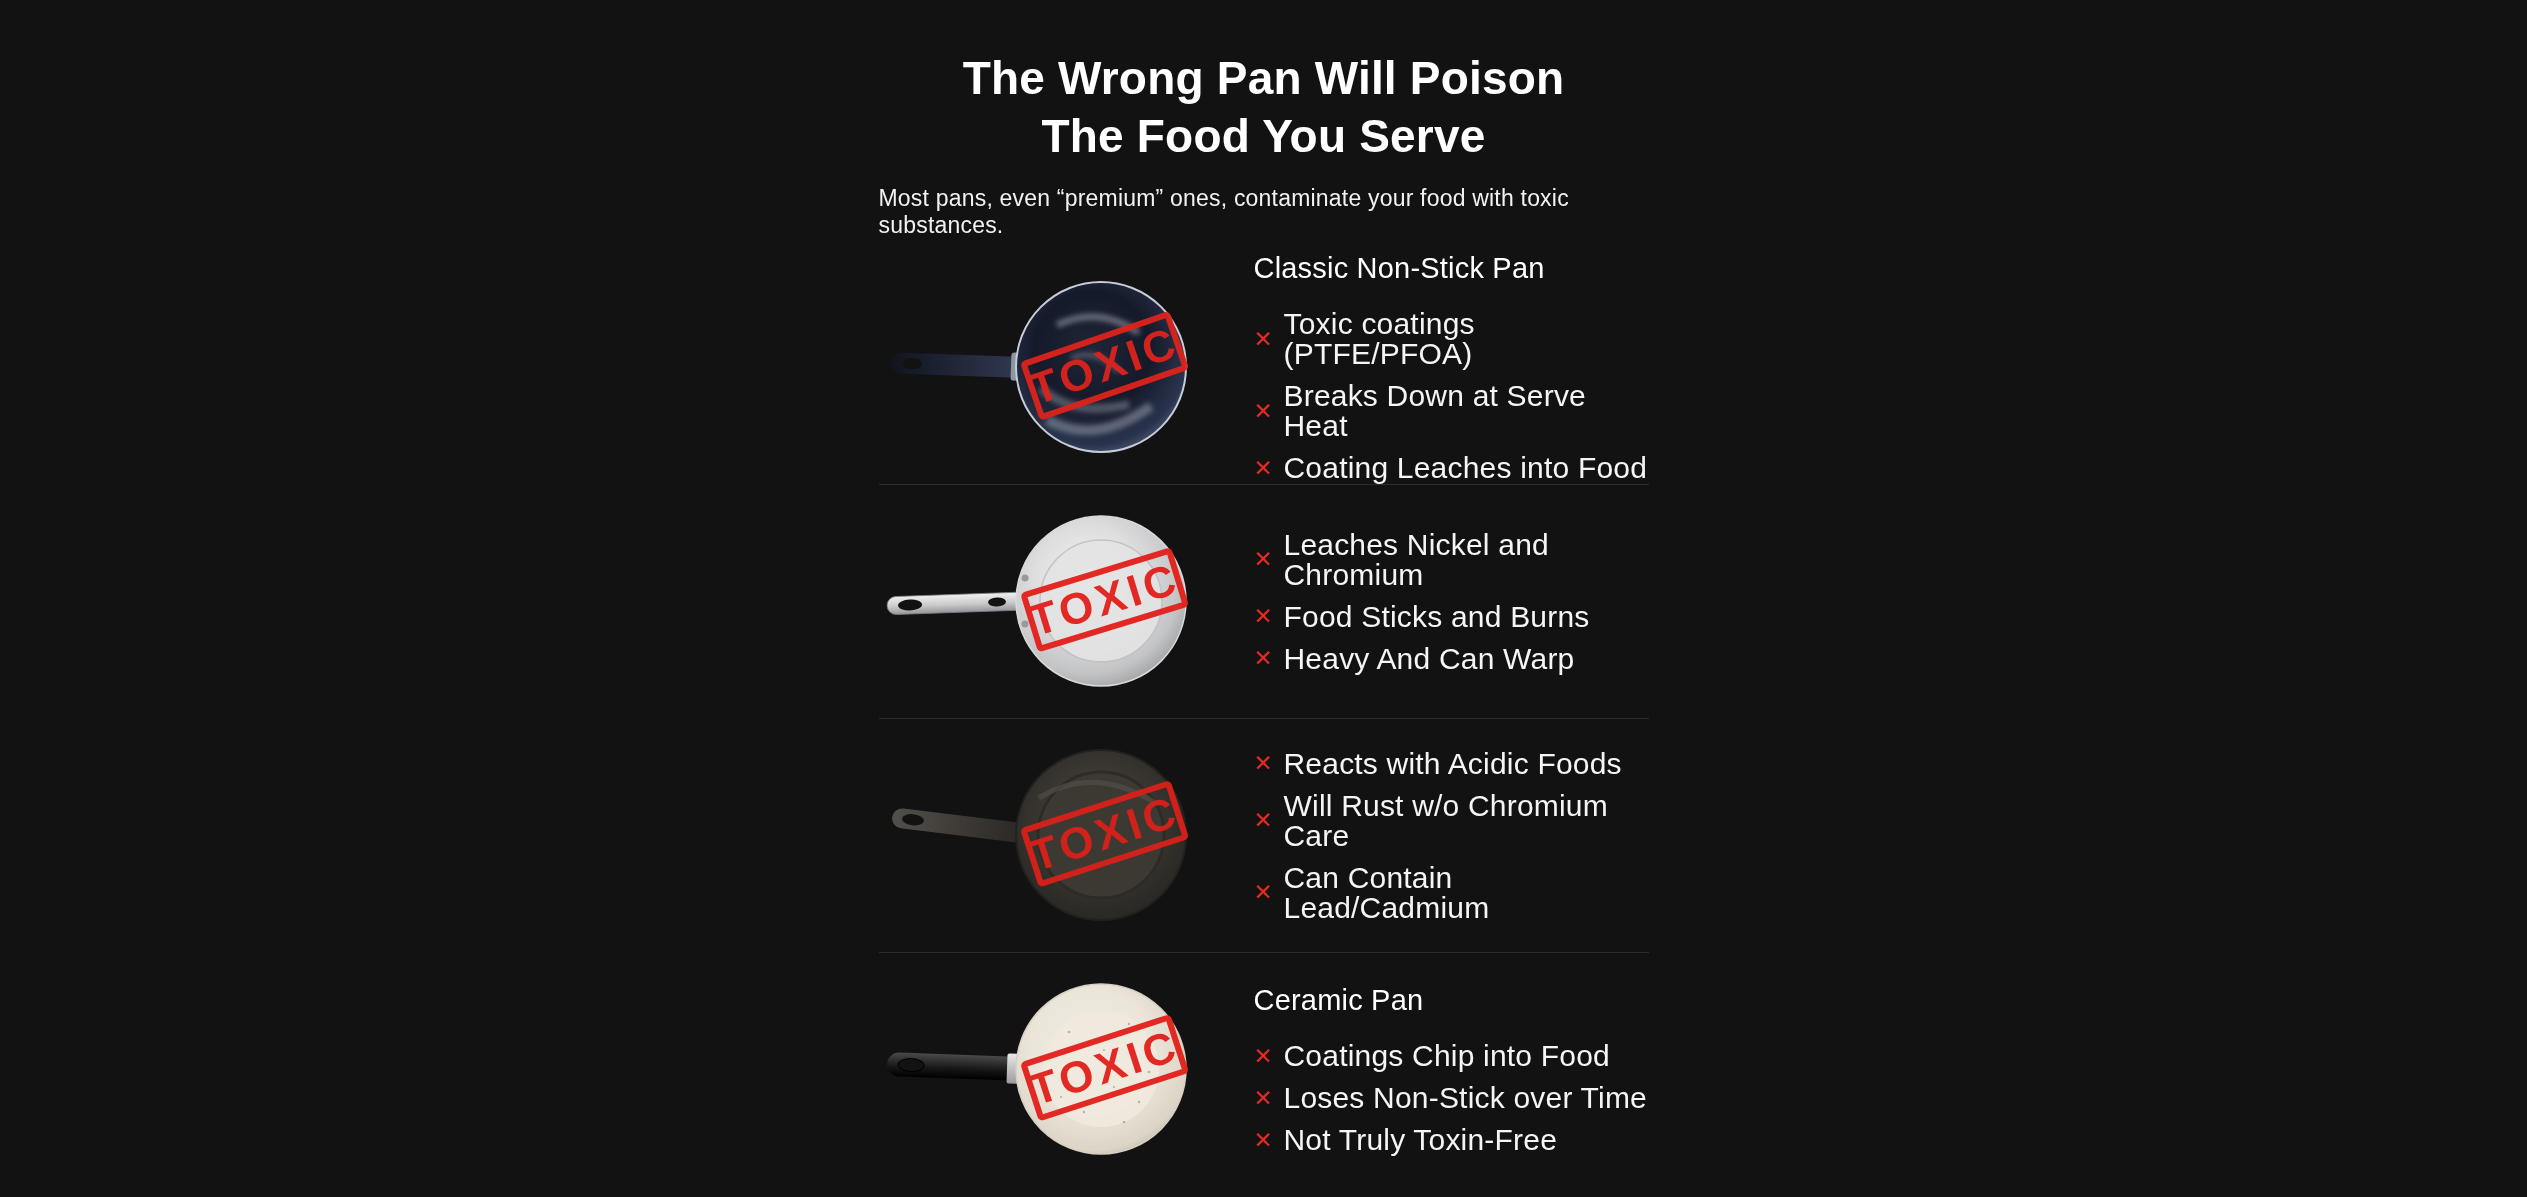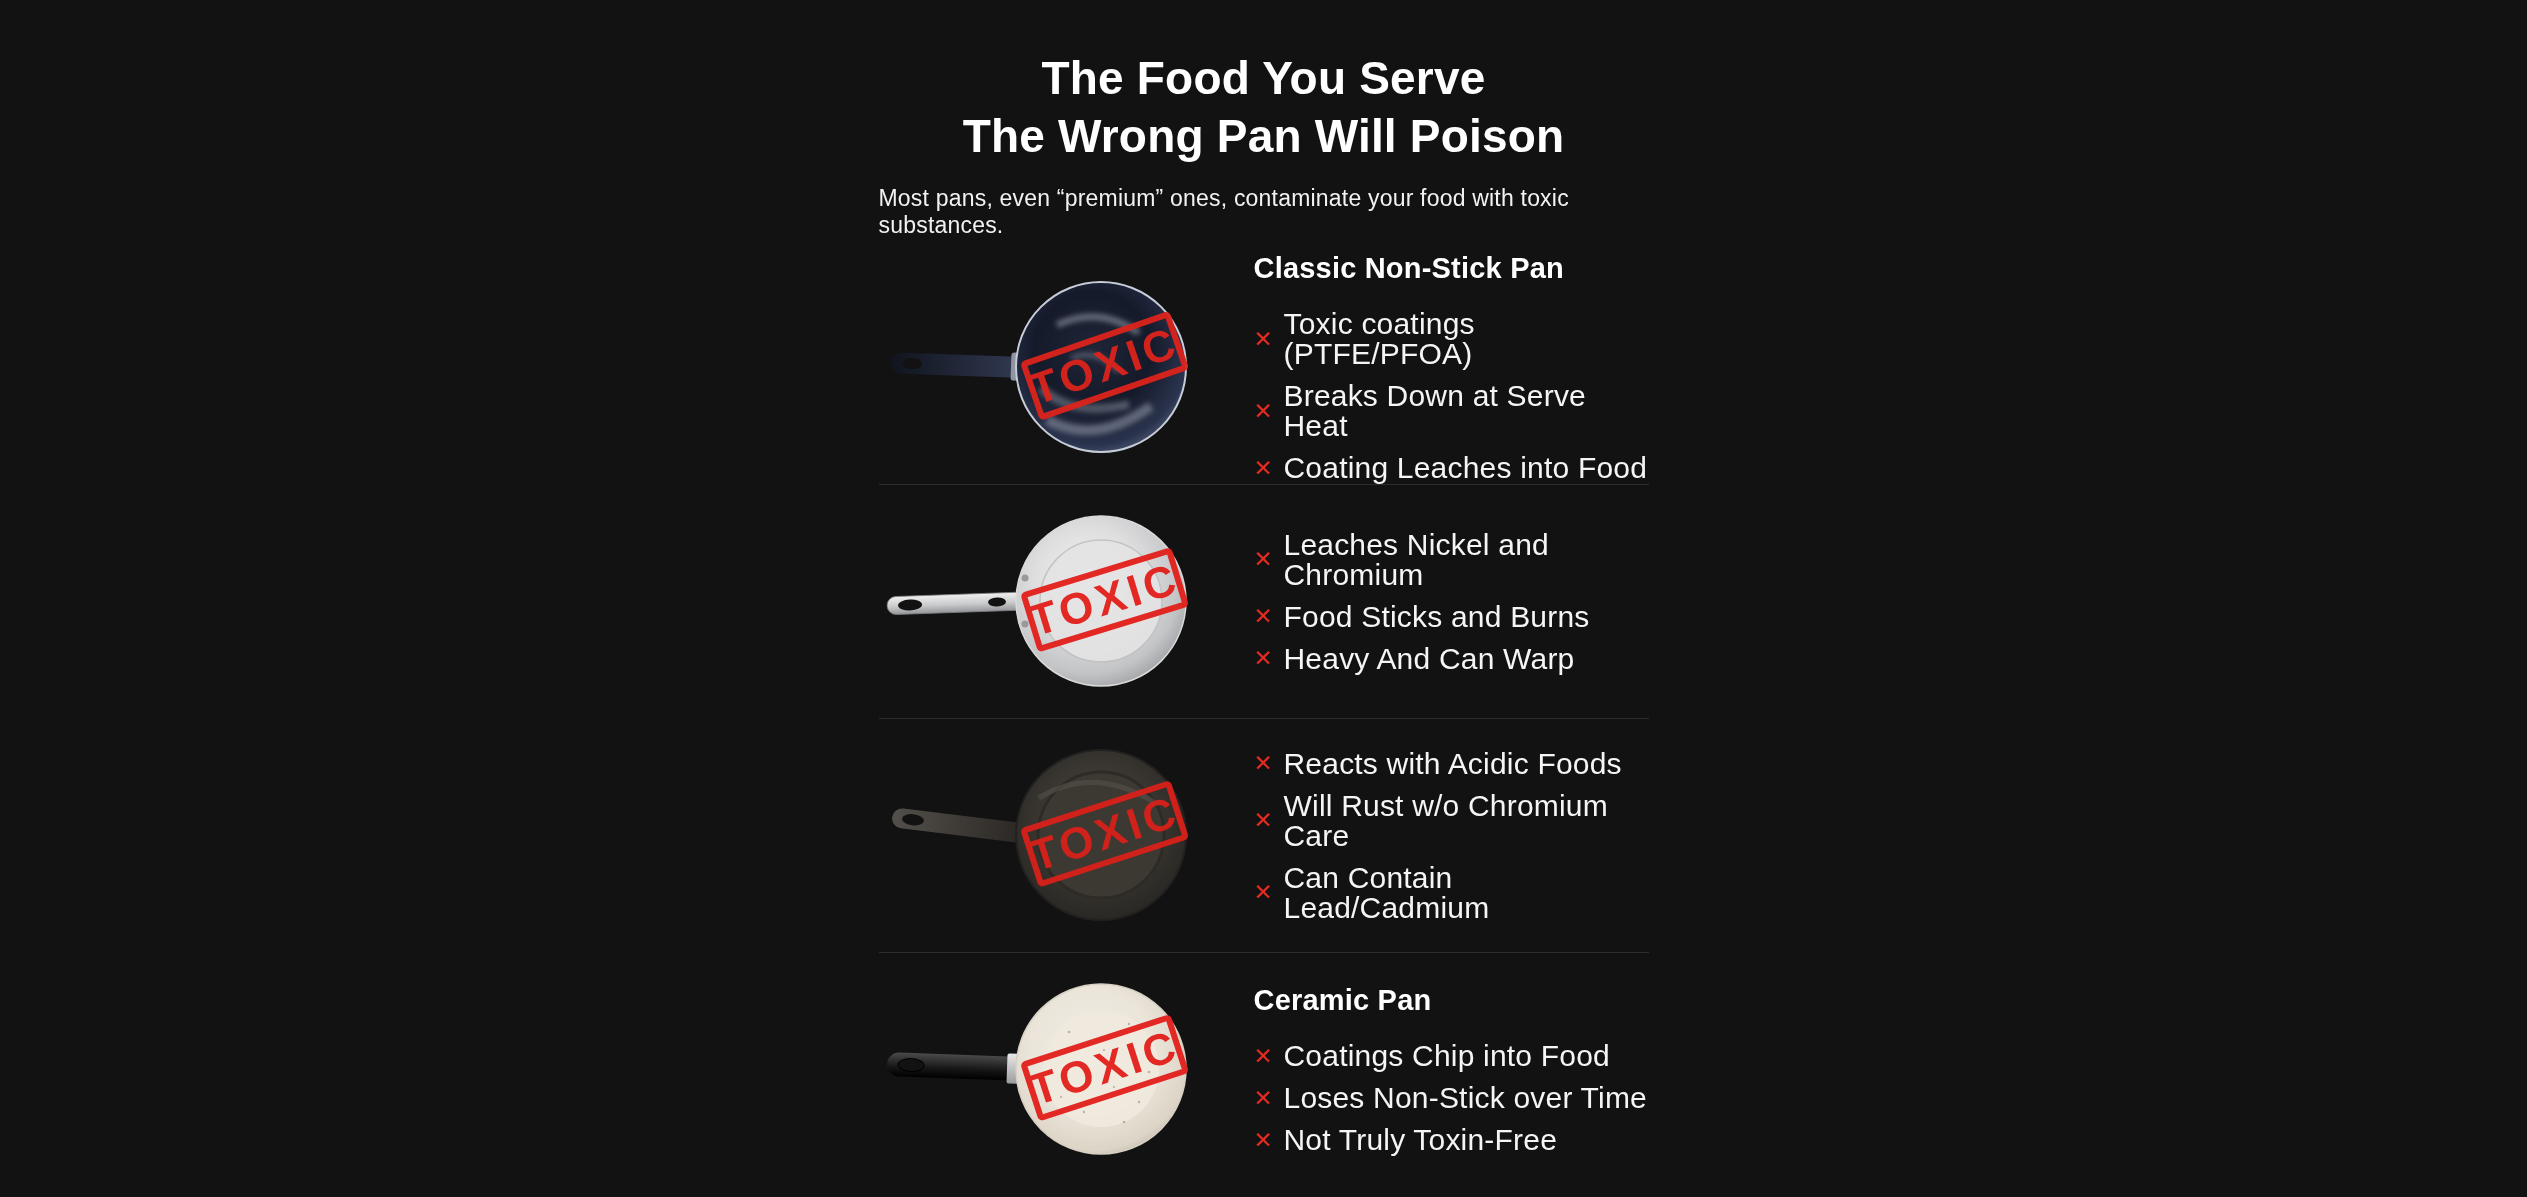--- a/index.html
+++ b/index.html
@@ -44,21 +44,21 @@
   .pan-figure {
     width: 375px;
     flex: none;
     display: flex;
     align-items: center;
   }
   .pan-info { flex: 1; }
   .pan-name {
     color: #ffffff;
     font-size: 29px;
-    font-weight: 700;
+    font-weight: 400;
     margin: 0 0 24px 0;
     letter-spacing: 0.2px;
   }
   .con-item {
     display: flex;
     align-items: center;
     margin-bottom: 12px;
   }
   .con-item:last-child { margin-bottom: 0; }
   .x-mark {
@@ -78,22 +78,22 @@
   svg text.stamp-text {
     font-family: "Liberation Sans", "DejaVu Sans", sans-serif;
   }
 </style>
 </head>
 <body>
 
 <div class="content">
 
   <h1 class="page-title">
+    <span>The Wrong Pan Will Poison</span>
     <span>The Food You Serve</span>
-    <span>The Wrong Pan Will Poison</span>
   </h1>
   <p class="page-subtitle">Most pans, even “premium” ones, contaminate your food with toxic substances.</p>
 
   <div class="pan-rows">
 
     <div class="pan-row">
       <div class="pan-figure">
         <svg width="315" height="195" viewBox="0 0 315 195">
           <defs>
             <radialGradient id="p1g" cx="45%" cy="40%" r="68%">

